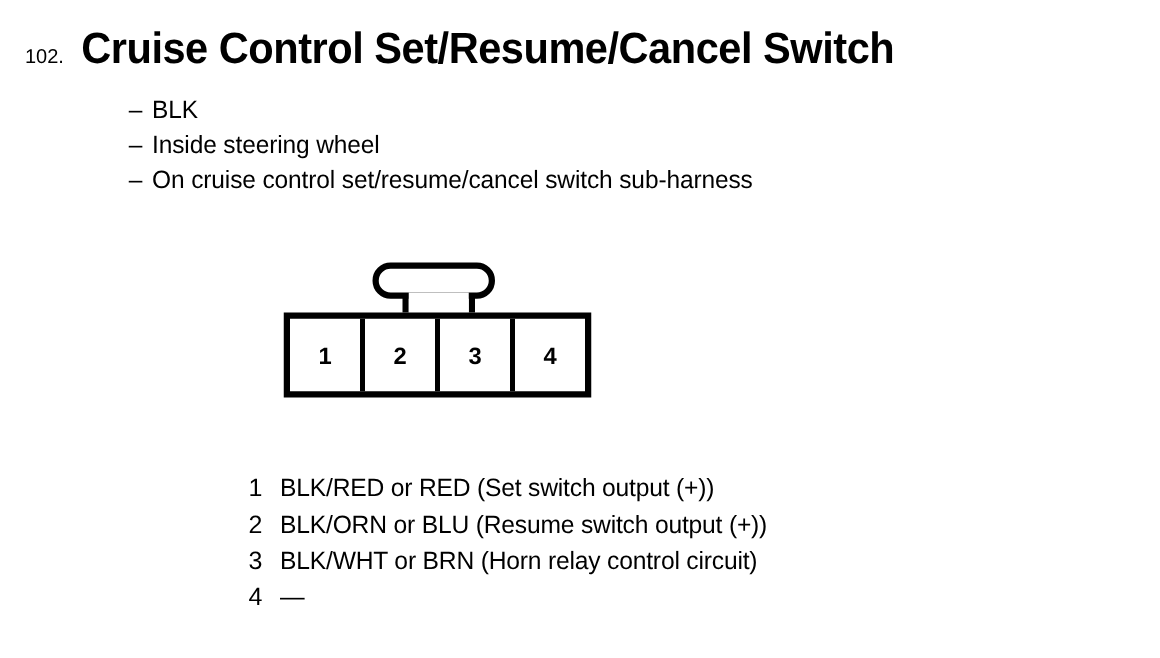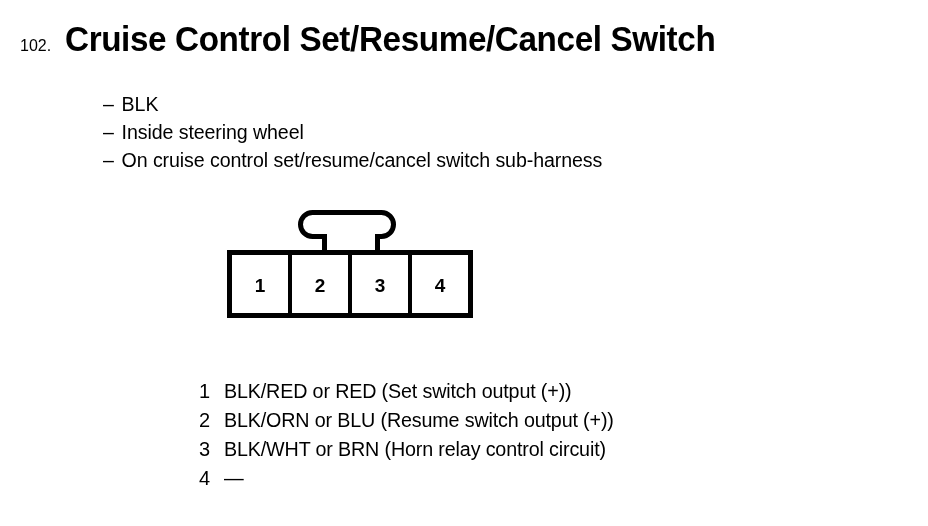--- a/index.html
+++ b/index.html
@@ -36,21 +36,20 @@
     transform: scaleX(0.95);
     transform-origin: left bottom;
   }
 
   
   #notes-block {
     position: absolute;
     left: 103px;
     top: 74px;
     width: 790px;
-    margin-top: 16px;
   }
   .note-line {
     font-size: 20px;
     line-height: 28px;
     white-space: nowrap;
     letter-spacing: -0.1px;
     transform: scaleX(0.98);
     transform-origin: left center;
   }
   .note-dash {

